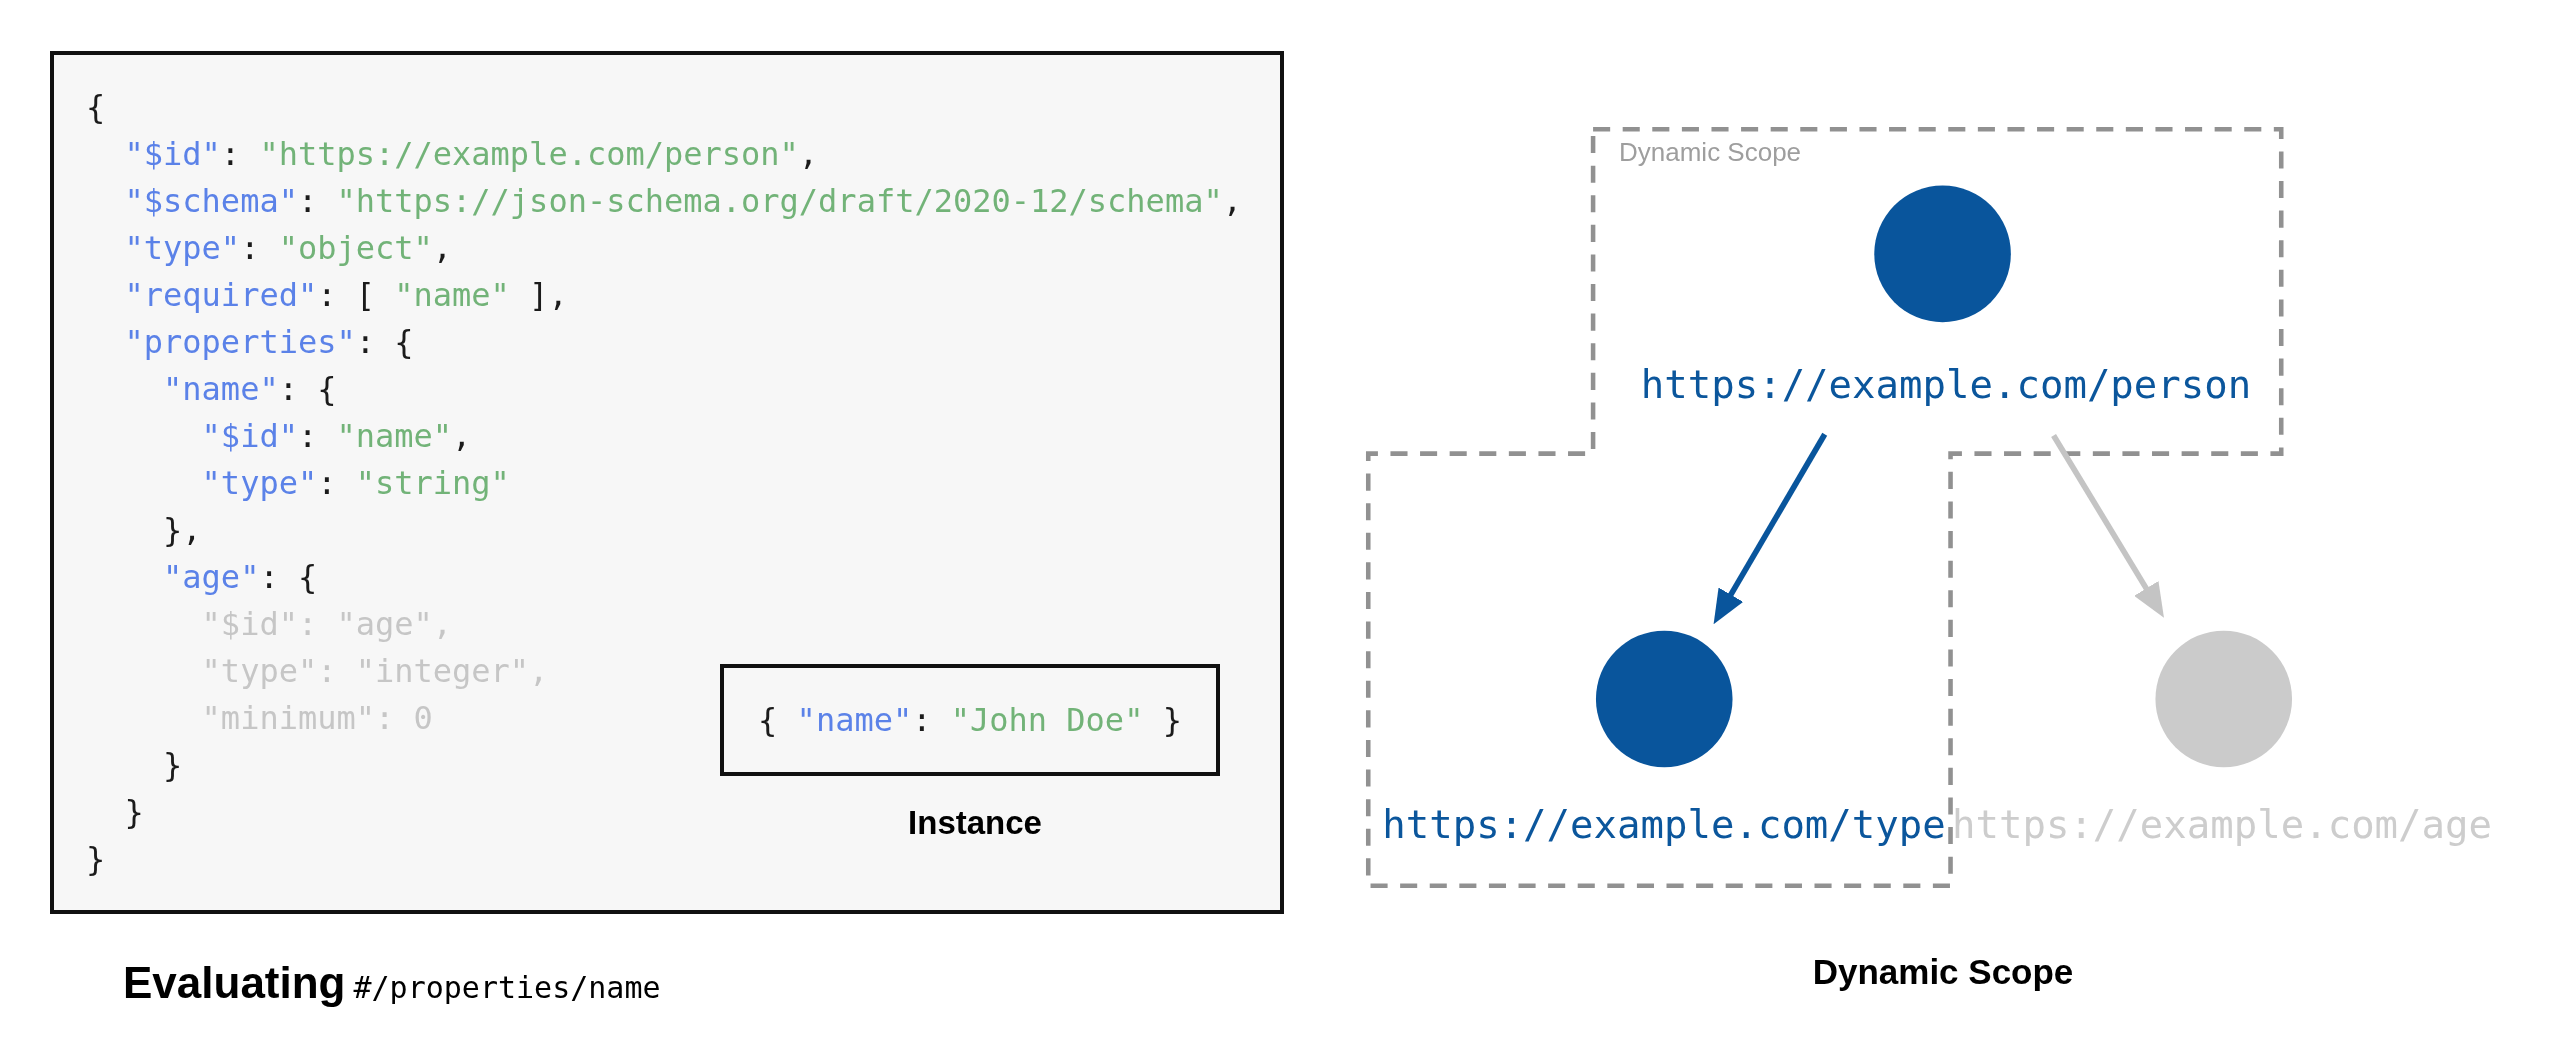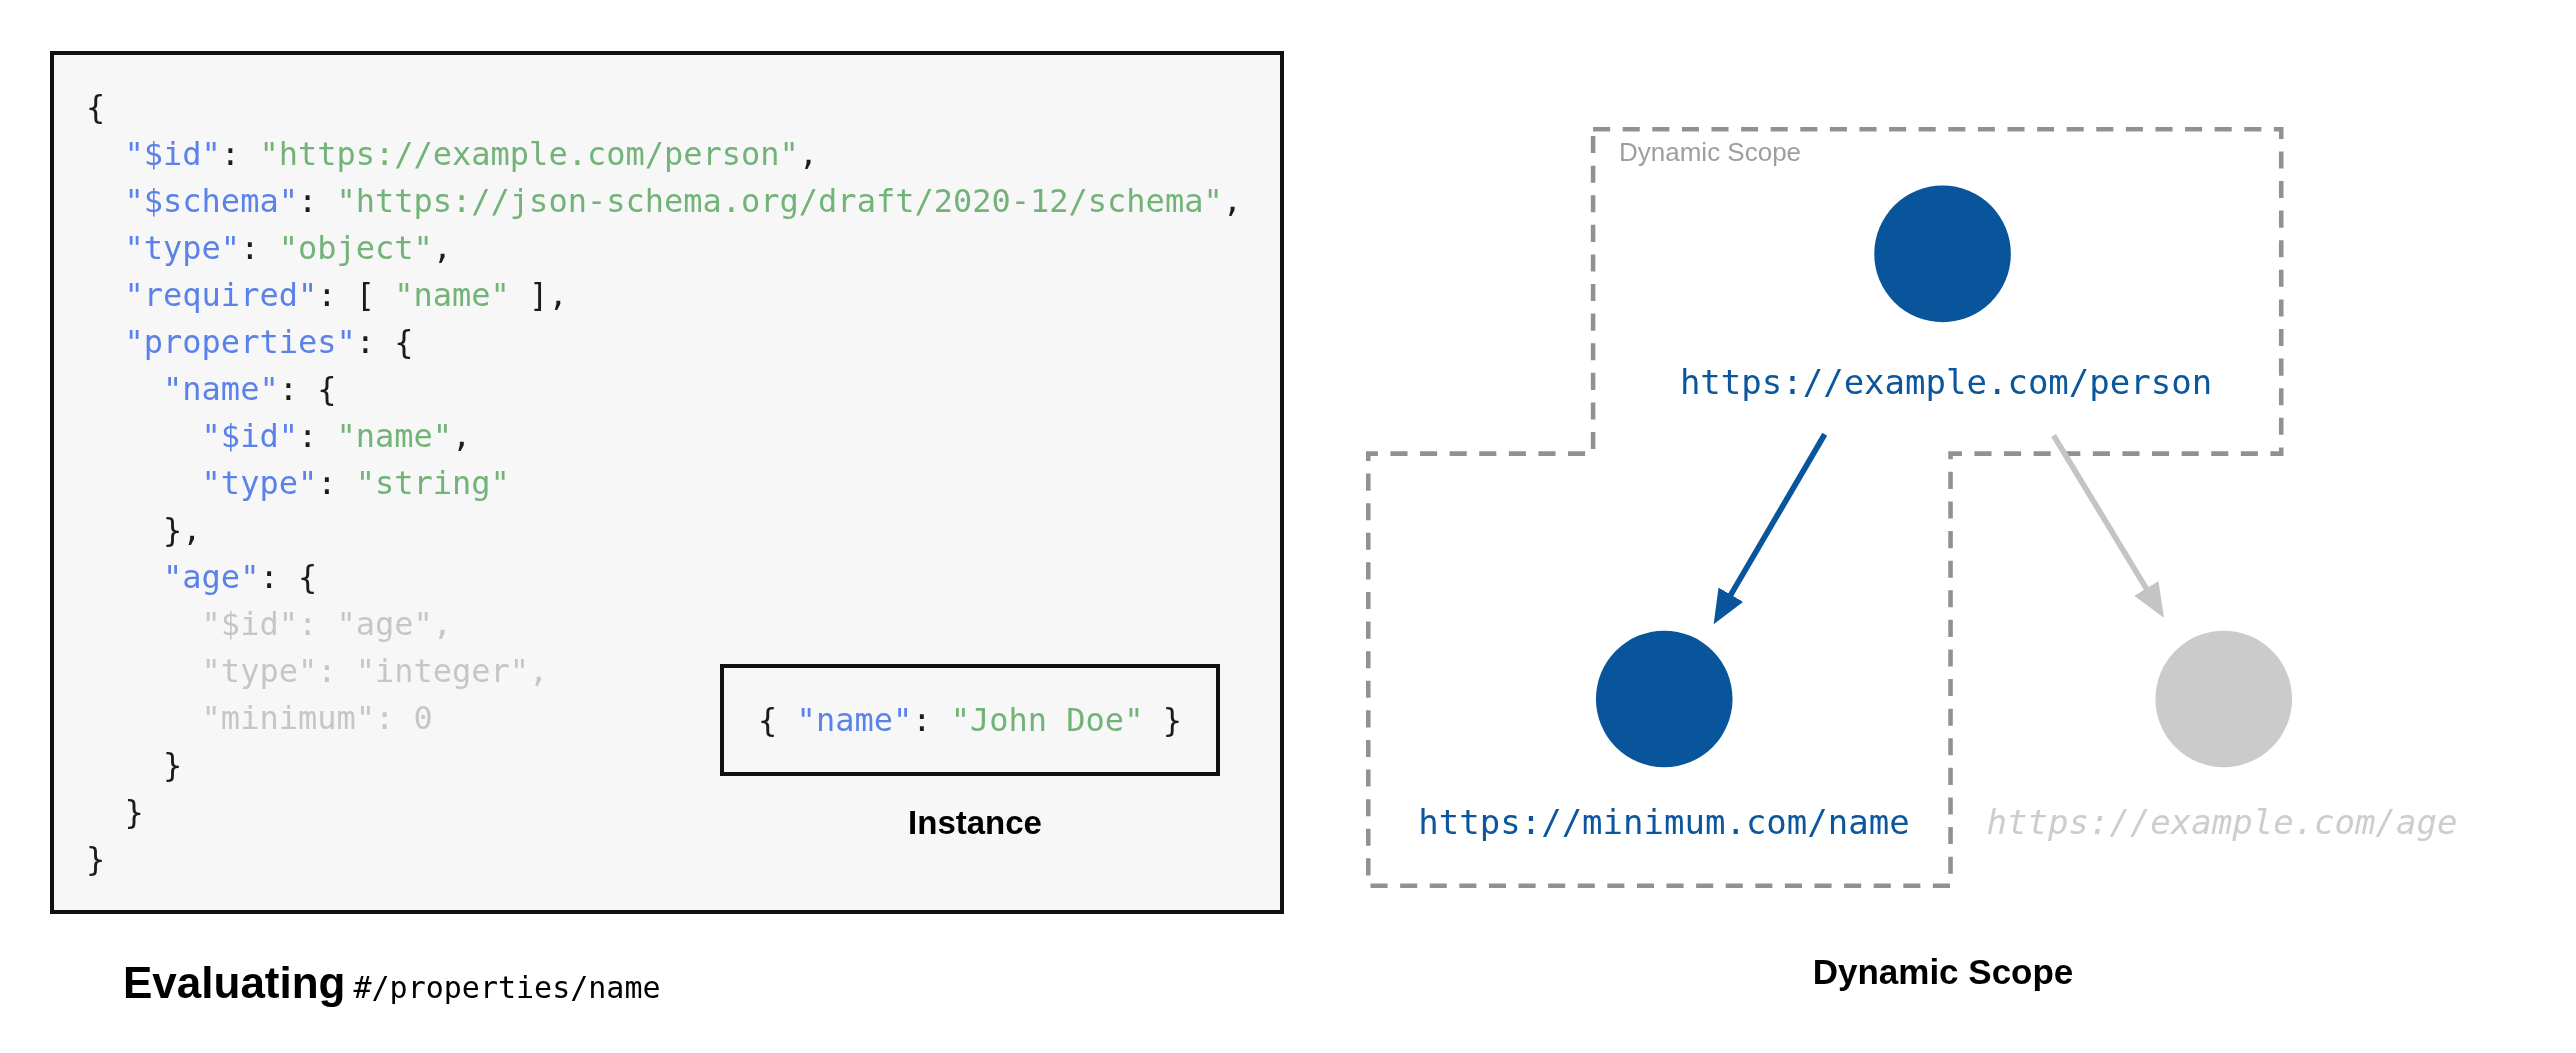--- a/index.html
+++ b/index.html
@@ -41,23 +41,23 @@
   .scope-outline{fill:none;stroke:var(--scope-border);stroke-width:8;stroke-dasharray:30 22;}
   .node-blue{fill:var(--node-blue);}
   .node-gray{fill:var(--node-gray);}
   .arrow-blue-line{stroke:var(--node-blue);stroke-width:10;}
   .arrow-gray-line{stroke:var(--arrow-gray);stroke-width:10;}
   .mh-blue{fill:var(--node-blue);}
   .mh-gray{fill:var(--arrow-gray);}
 
   .scope-title{position:absolute;left:1619px;top:137px;font-size:26px;color:var(--scope-label);}
   .node-label{position:absolute;transform:translateX(-50%);white-space:nowrap;
-    font-family:"DejaVu Sans Mono","Liberation Mono",monospace;font-size:34px;}
+    font-family:"DejaVu Sans Mono","Liberation Mono",monospace;font-size:39px;}
   .node-label.blue{color:var(--label-blue);}
-  .node-label.gray{color:var(--label-gray);font-style:italic;}
+  .node-label.gray{color:var(--label-gray);}
   .label-person{left:1946px;top:362px;}
   .label-name{left:1664px;top:802px;}
   .label-age{left:2222px;top:802px;}
   .right-caption{position:absolute;left:1943px;top:952px;transform:translateX(-50%);
     font-size:35px;font-weight:bold;color:var(--caption-black);white-space:nowrap;}
 </style>
 </head>
 <body>
 
 <div class="canvas">
@@ -90,19 +90,19 @@
     <line class="arrow-gray-line" x1="3607" y1="765" x2="3773" y2="1039" marker-end="url(#head-gray)"></line>
 
     <circle class="node-blue" cx="3412" cy="446" r="120"></circle>
     <circle class="node-blue" cx="2923" cy="1228" r="120"></circle>
     <circle class="node-gray" cx="3906" cy="1228" r="120"></circle>
   </svg>
 
   <div class="scope-title">Dynamic Scope</div>
 
   <div class="node-label blue label-person">https://example.com/person</div>
-  <div class="node-label blue label-name">https://minimum.com/name</div>
+  <div class="node-label blue label-name">https://example.com/type</div>
   <div class="node-label gray label-age">https://example.com/age</div>
 
   <div class="right-caption">Dynamic Scope</div>
 
 </div>
 
 
 </body></html>

